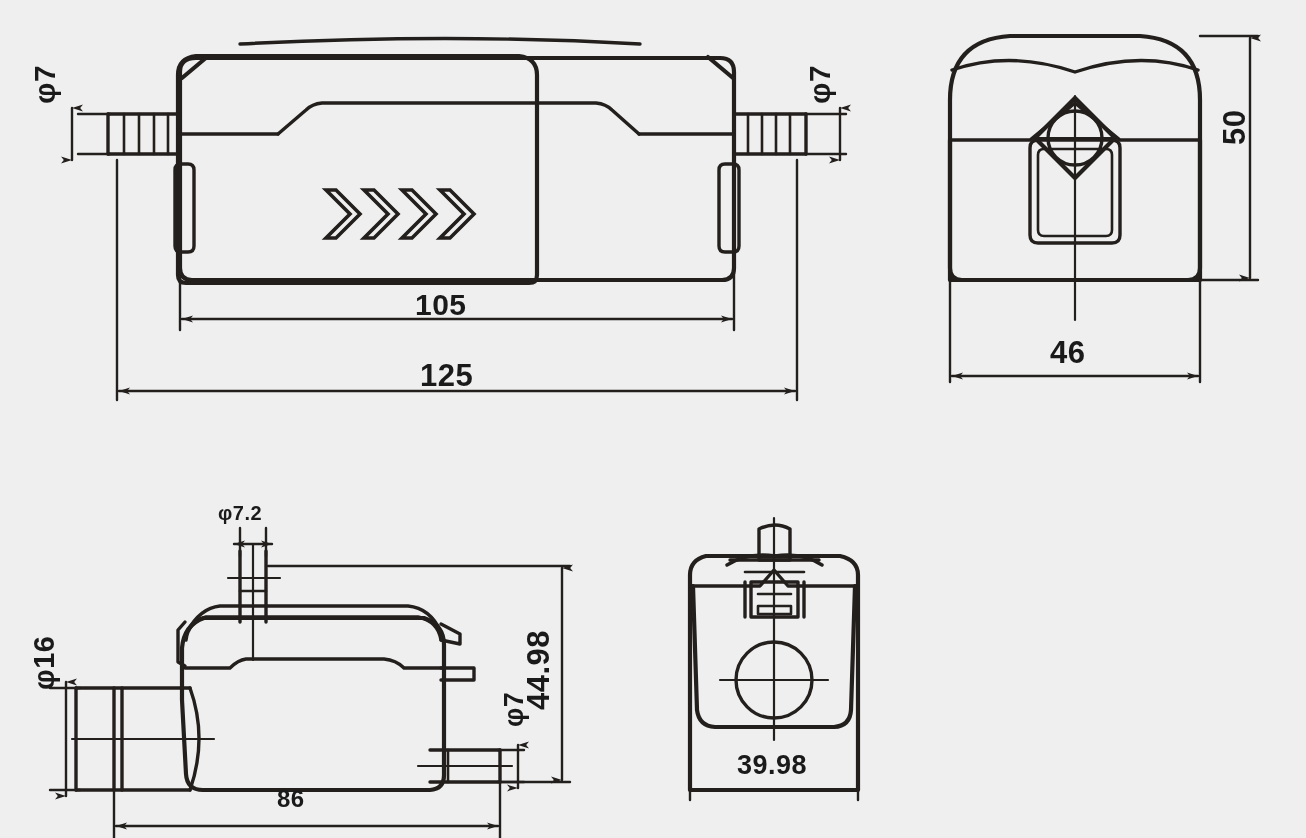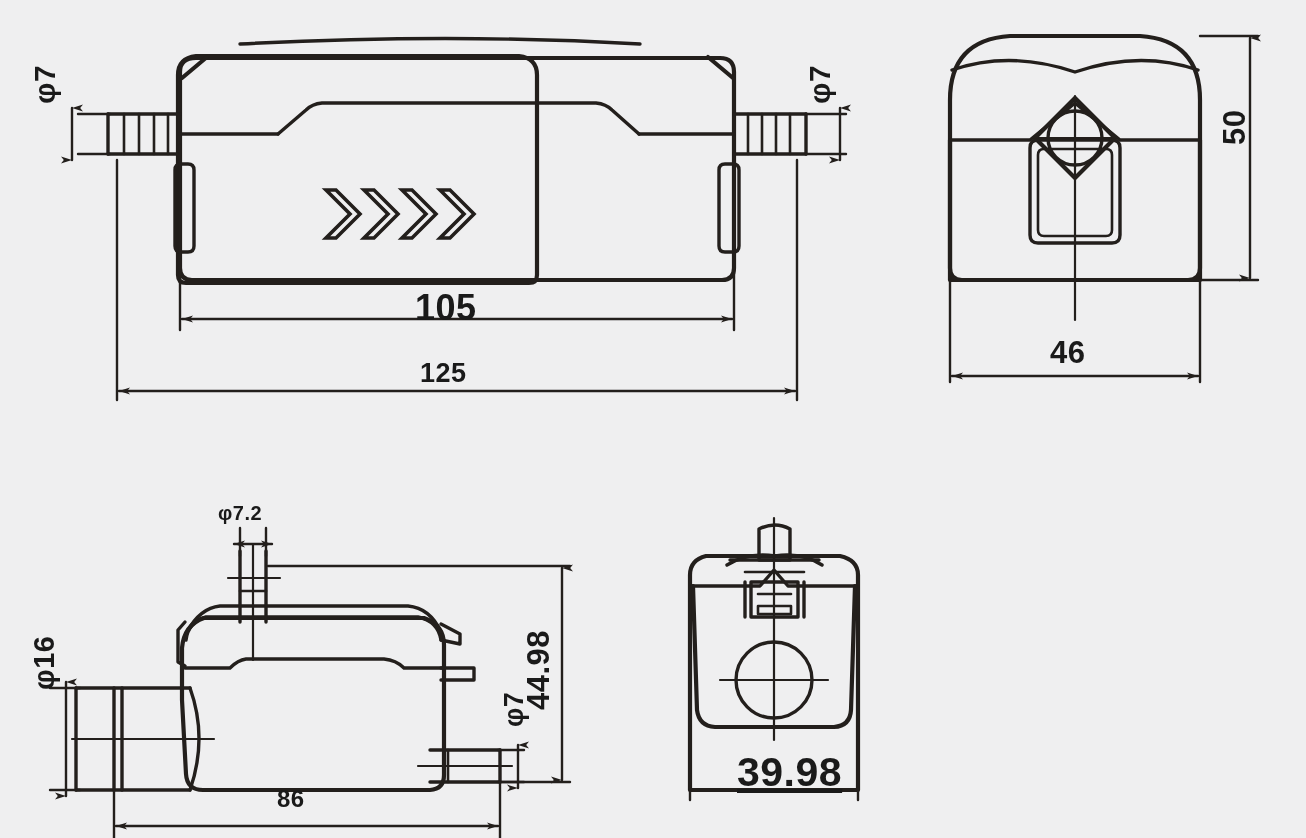--- a/index.html
+++ b/index.html
@@ -328,33 +328,33 @@
         <path class="ln dim-ln" d="M858,727 L858,800"></path>
       </g>
     </g>
 
   </svg>
 
   <div class="dimtxt" style="left:30px; top:104px; font-size:30px; transform:rotate(-90deg); transform-origin:left top;">φ7</div>
 
   <div class="dimtxt" style="left:805px; top:104px; font-size:30px; transform:rotate(-90deg); transform-origin:left top;">φ7</div>
 
-  <div class="dimtxt" style="left:415px; top:290px; font-size:36px;">105</div>
-
-  <div class="dimtxt" style="left:420px; top:360px; font-size:27px;">125</div>
+  <div class="dimtxt" style="left:415px; top:290px; font-size:30px;">105</div>
+
+  <div class="dimtxt" style="left:420px; top:360px; font-size:31px;">125</div>
 
   <div class="dimtxt" style="left:1219px; top:145px; font-size:31px; transform:rotate(-90deg); transform-origin:left top;">50</div>
 
   <div class="dimtxt" style="left:1050px; top:337px; font-size:31px;">46</div>
 
   <div class="dimtxt" style="left:218px; top:503px; font-size:20px;">φ7.2</div>
 
   <div class="dimtxt" style="left:523px; top:710px; font-size:31px; transform:rotate(-90deg); transform-origin:left top;">44.98</div>
 
   <div class="dimtxt" style="left:30px; top:690px; font-size:29px; transform:rotate(-90deg); transform-origin:left top;">φ16</div>
 
   <div class="dimtxt" style="left:501px; top:727px; font-size:27px; transform:rotate(-90deg); transform-origin:left top;">φ7</div>
 
   <div class="dimtxt" style="left:277px; top:787px; font-size:24px;">86</div>
 
-  <div class="dimtxt" style="left:737px; top:752px; font-size:41px;text-decoration:underline;">39.98</div>
+  <div class="dimtxt" style="left:737px; top:752px; font-size:27px;">39.98</div>
 
 </div>
 
 </body></html>

